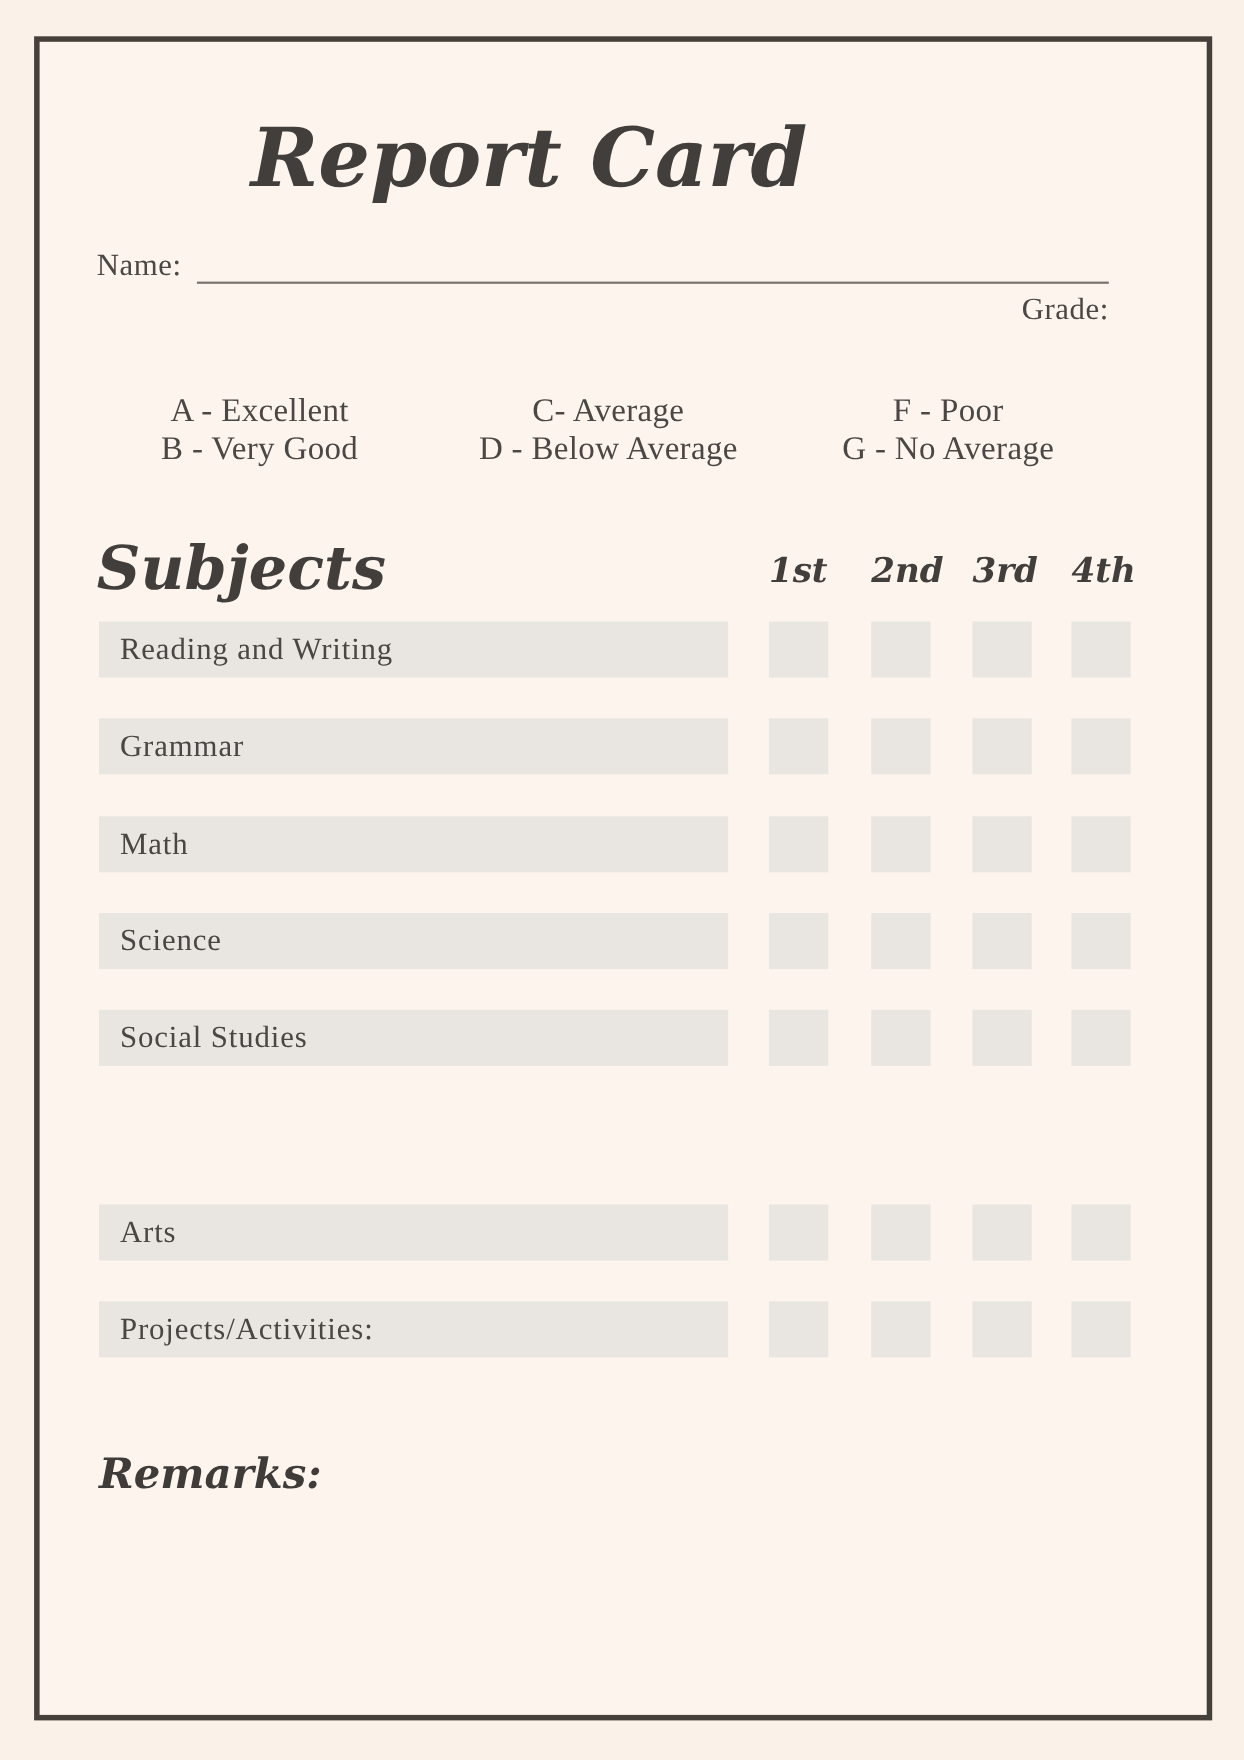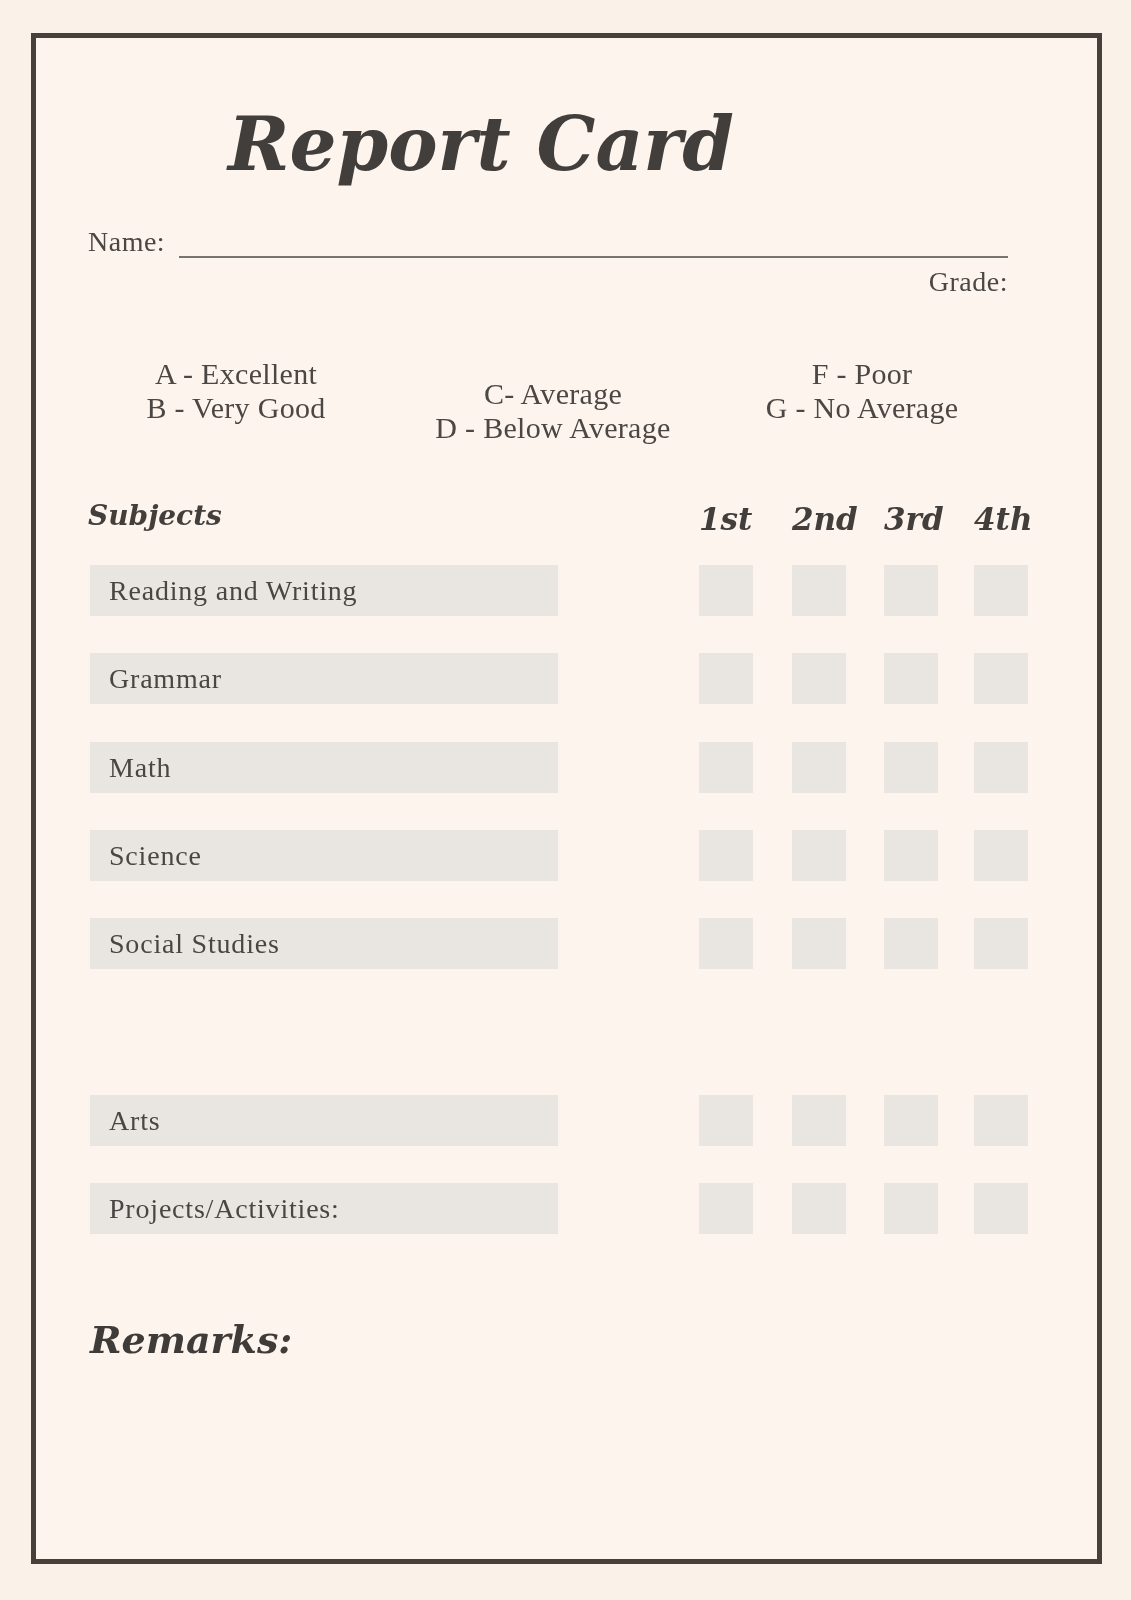--- a/index.html
+++ b/index.html
@@ -50,43 +50,43 @@
   .key-col{
     position:absolute;top:357px;
     transform:translateX(-50%);
     text-align:center;
     font-size:30px;line-height:34px;
     color:#4b4744;
     letter-spacing:0.3px;
     white-space:nowrap;
   }
   .key-col-1{left:236px;text-align:center;}
-  .key-col-2{left:553px;margin-top:20px;}
+  .key-col-2{left:553px;}
   .key-col-3{left:862px;}
 
   .subjects-heading{
     position:absolute;left:88px;top:492px;
     font-family:"DejaVu Serif", serif;
     font-style:italic;font-weight:bold;
-    font-size:28px;line-height:48px;
+    font-size:55px;line-height:48px;
     color:#423e3b;
   }
   .quarter-header{
     position:absolute;top:499px;width:54px;
     text-align:left;
     font-family:"DejaVu Serif", serif;
     font-style:italic;font-weight:bold;
     font-size:31px;line-height:40px;
     color:#423e3b;
   }
   .q1{left:699px;} .q2{left:792px;} .q3{left:884px;} .q4{left:974px;}
 
   .subject-row{position:absolute;left:0;width:1131px;height:51px;}
   .subject-bar{
-    position:absolute;left:90px;top:0;width:468px;height:51px;
+    position:absolute;left:90px;top:0;width:572px;height:51px;
     background:#e9e6e2;
     display:flex;align-items:center;
     padding-left:19px;box-sizing:border-box;
     font-size:28px;color:#4a4643;
     letter-spacing:0.8px;
   }
   .grade-cell{
     position:absolute;top:0;width:54px;height:51px;
     background:#e9e6e2;
   }

